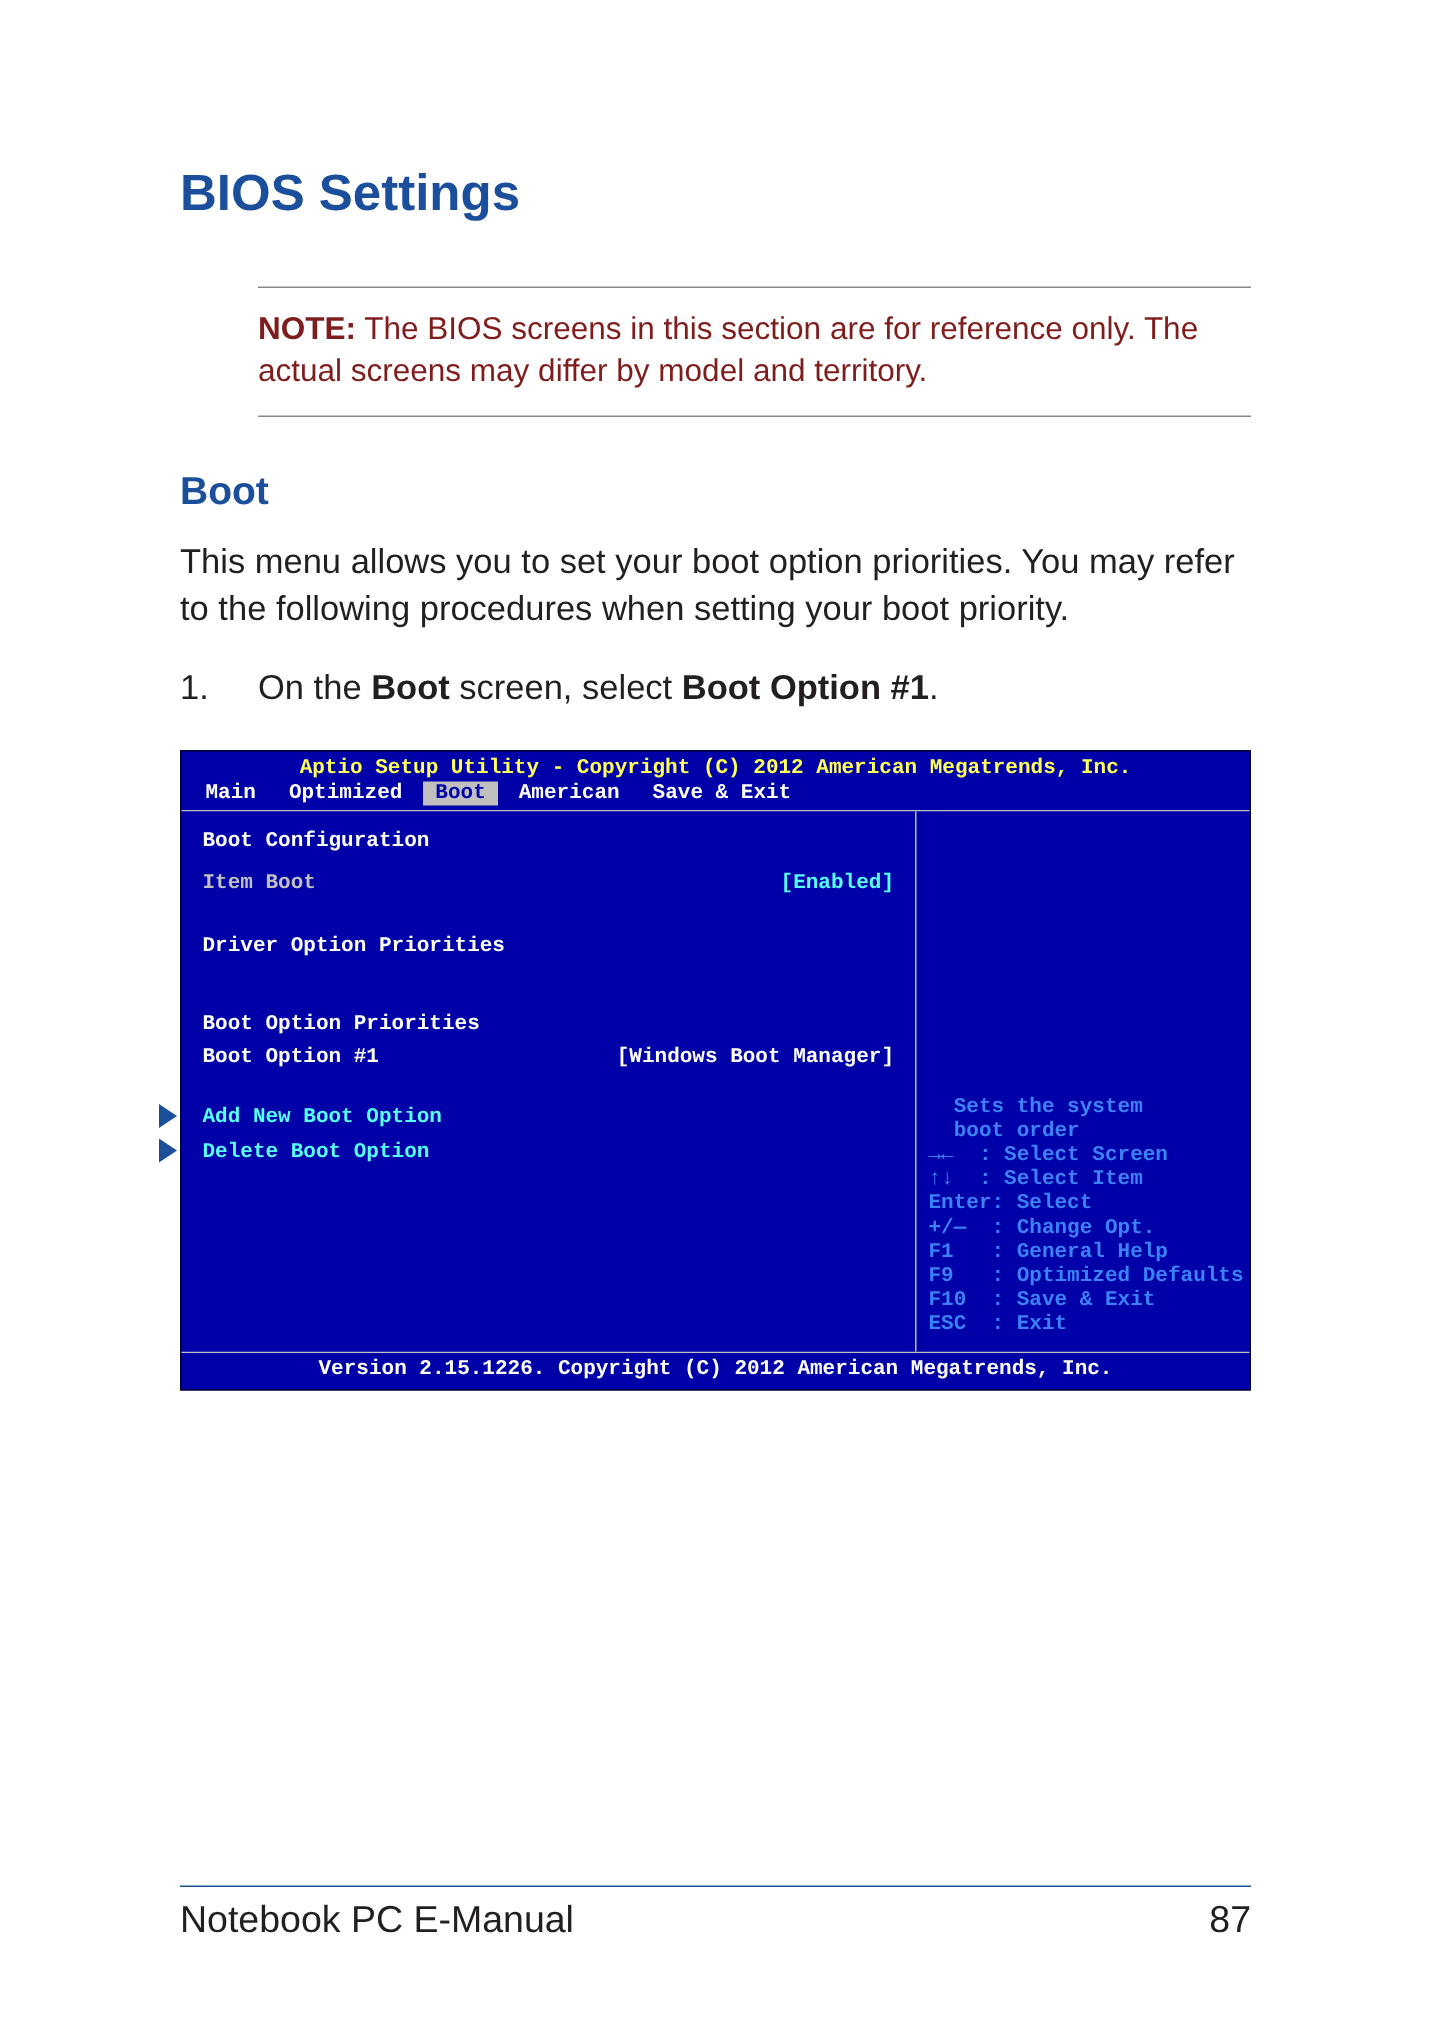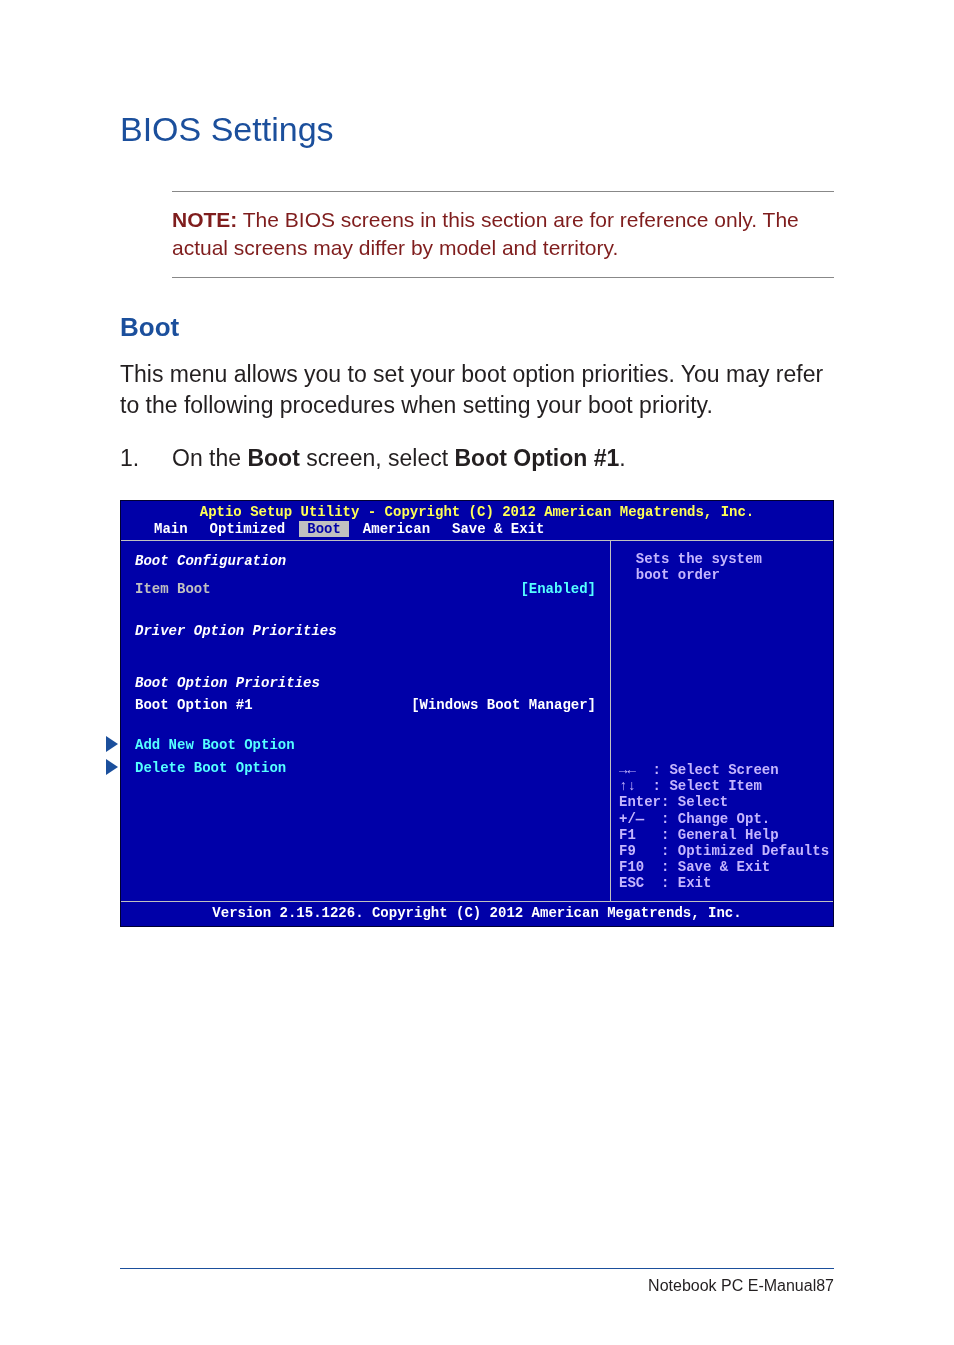--- a/index.html
+++ b/index.html
@@ -10,21 +10,21 @@
     height: 1345px;
     position: relative;
     color: #000;
   }
   .page {
     padding: 110px 120px 0 120px;
   }
   h1 {
     color: #1b4f9c;
     font-size: 34px;
-    font-weight: 400;
+    font-weight: 700;
     margin-bottom: 42px;
   }
   .note-block {
     border-top: 1px solid #888;
     border-bottom: 1px solid #888;
     padding: 14px 0;
     margin: 0 0 34px 52px;
     font-size: 21px;
     line-height: 1.35;
     color: #7f1d1d;
@@ -62,21 +62,21 @@
     color: #ffff55;
     margin-left: 0;
     border: 1px solid #003;
   }
   .bios-header {
     text-align: center;
     padding: 3px 0 1px;
   }
   .bios-menu {
     display: flex;
-    padding: 0 25px 3px;
+    padding: 0 8px 3px;
     color: #ffffff;
   }
   .bios-menu span { margin-right: 6px; padding: 0 8px; }
   .bios-menu .active {
     background: #c0c0c0;
     color: #0000a8;
   }
   .bios-body {
     display: flex;
     border-top: 1px solid #c0c0c0;
@@ -85,63 +85,63 @@
   .bios-left {
     flex: 1;
     background: #0000a8;
     padding: 10px 14px 18px;
     color: #c0c0c0;
     position: relative;
     min-height: 360px;
     border-right: 1px solid #c0c0c0;
   }
   .bios-left .row { display: flex; justify-content: space-between; margin-bottom: 2px; }
-  .bios-left .sec-head { color: #ffffff; margin-top: 2px; margin-bottom: 12px; font-style: italic; }
+  .bios-left .sec-head { color: #ffffff; margin-top: 2px; margin-bottom: 12px; }
   .bios-left .gap { height: 22px; }
   .bios-left .val { color: #55ffff; }
   .bios-left .selected-row .lbl,
   .bios-left .selected-row .val { color: #ffffff; }
   .bios-left .link { color: #55ffff; position: relative; padding-left: 0; }
   .arrow {
     position: absolute;
     left: -29px;
     top: -1px;
     width: 0; height: 0;
     border-top: 8px solid transparent;
     border-bottom: 8px solid transparent;
     border-left: 12px solid #1b4f9c;
   }
   .bios-right {
     width: 222px;
     background: #0000a8;
-    color: #c4b5fd;
+    color: #3b82f6;
     padding: 10px 10px 10px 8px;
     display: flex;
     flex-direction: column;
-    justify-content: space-between;
+    justify-content: flex-end;
   }
   .bios-right .help-text { white-space: pre; }
   .bios-right .keys { white-space: pre; }
   .bios-footer {
     border-top: 1px solid #c0c0c0;
     text-align: center;
     color: #ffffff;
     padding: 3px 0 5px;
   }
   
   .page-footer {
     position: absolute;
     bottom: 50px;
     left: 120px;
     right: 120px;
     display: flex;
-    justify-content: flex-end;
+    justify-content: space-between;
     border-top: 1px solid #1b4f9c;
     padding-top: 8px;
-    font-size: 16px;
+    font-size: 25px;
     color: #231f20;
   }
 </style>
 </head>
 <body>
 
 <div class="page">
   <h1>BIOS Settings</h1>
 
   <div class="note-block">

